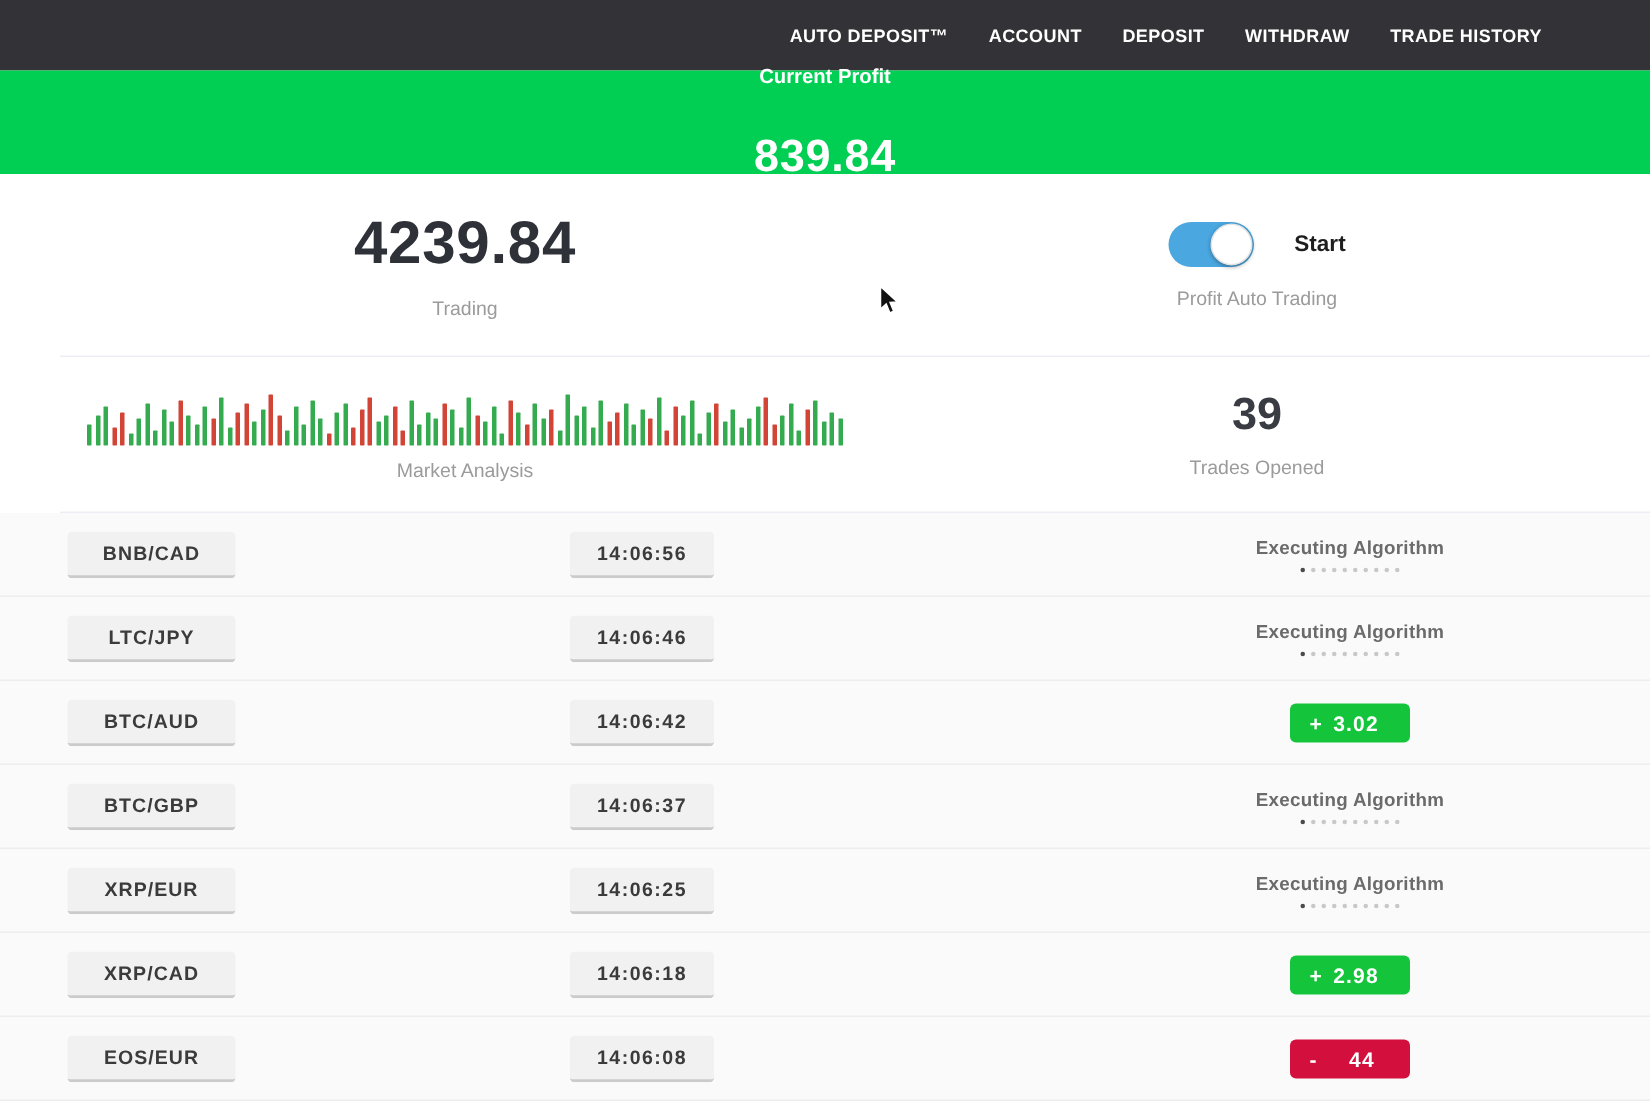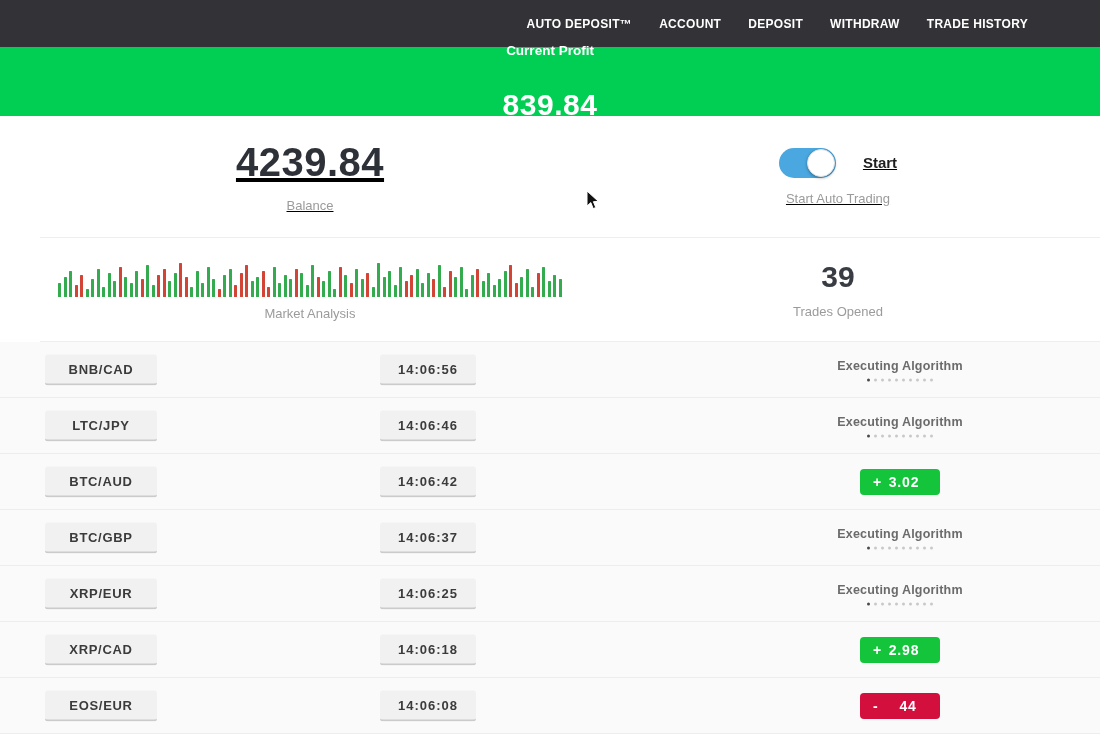--- a/index.html
+++ b/index.html
@@ -27,21 +27,21 @@
     height:69px; background:#01cf53; color:#ffffff;
     display:flex; flex-direction:column; align-items:center; justify-content:center;gap:29px;
   }
   .banner-label { font-size:13.5px; font-weight:bold; margin-top:2px; }
   .banner-value { font-size:30px; font-weight:bold; letter-spacing:0.5px; margin-top:1px; }
 
   
   .stats-row { display:flex; }
   .stats-left { width:620px; display:flex; flex-direction:column; align-items:center; justify-content:center; }
   .stats-right { width:480px; display:flex; flex-direction:column; align-items:center; justify-content:center; padding-right:44px; }
-  .stats-row-1 { height:121px;text-decoration:underline; }
+  .stats-row-1 { height:121px; }
   .stats-row-2 { height:103px; }
   .divider { border-top:1px solid #efedf4; margin-left:40px; }
 
   .balance-value { font-size:40px; font-weight:bold; color:#2e3238; letter-spacing:0.5px; }
   .caption { font-size:13px; color:#9b9b9b; margin-top:13px; }
 
   .toggle-wrap { display:flex; align-items:center;gap:12px; }
   .switch {
     width:57px; height:30px; border-radius:16px; background:#4aa7e0;
     position:relative; cursor:pointer; flex:0 0 auto;
@@ -107,30 +107,30 @@
     </div>
 
   <div class="banner" style="background: rgb(1, 207, 83);">
     <div class="banner-label">Current Profit</div>
     <div class="banner-value">839.84</div>
   </div>
 
   <div class="stats-row stats-row-1">
     <div class="stats-left">
       <div class="balance-value">4239.84</div>
-      <div class="caption">Balance</div>
+      <div class="caption">Trading</div>
     </div>
     <div class="stats-right">
       <div class="toggle-wrap">
         <div class="switch" style="background: rgb(74, 167, 224);">
           <div class="knob"></div>
         </div>
         <div class="toggle-label">Start</div>
       </div>
-      <div class="caption">Start Auto Trading</div>
+      <div class="caption">Profit Auto Trading</div>
     </div>
   </div>
 
   <div class="divider"></div>
 
   <div class="stats-row stats-row-2">
     <div class="stats-left">
       <div class="bars">
           <div class="bar" style="height: 14px; background: rgb(53, 171, 79);"></div>
           <div class="bar" style="height: 20px; background: rgb(53, 171, 79);"></div>

